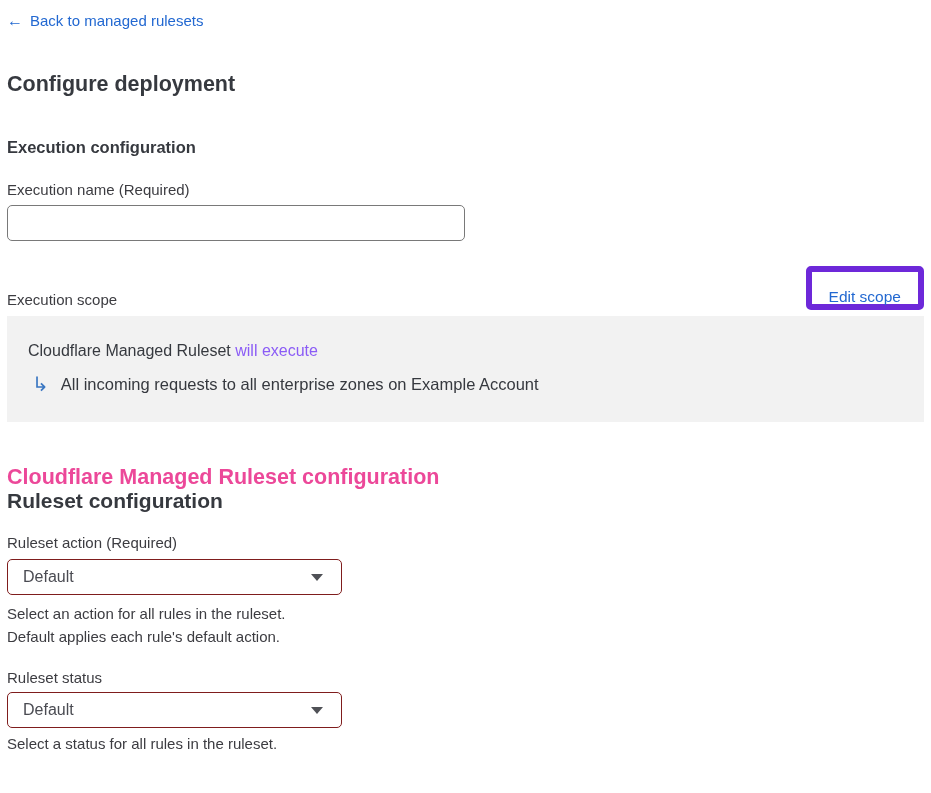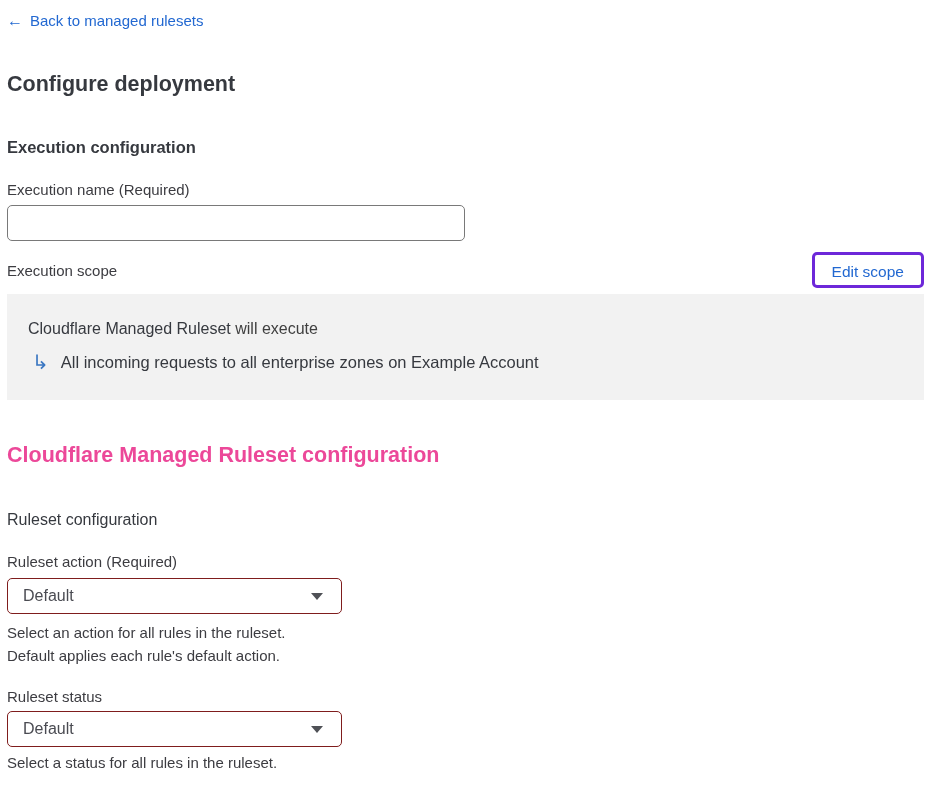--- a/index.html
+++ b/index.html
@@ -33,24 +33,23 @@
     color: #36393f;
   }
   .section-title {
     margin-top: 40px;
     font-size: 16.5px;
     line-height: 21px;
     font-weight: 700;
     color: #36393f;
   }
   .subsection-title {
-    margin-top: 41px;
-    font-size: 16px;
+    font-size: 21px;
     line-height: 21px;
-    font-weight: 400;
+    font-weight: 700;
     color: #36393f;
   }
 
   .field-label {
     margin-top: 22px;
     font-size: 15px;
     line-height: 19px;
     color: #3c3c41;
     display: block;
   }
@@ -65,61 +64,61 @@
     font-size: 16px;
     font-family: "Liberation Sans", sans-serif;
     color: #36393f;
     background: #fff;
     outline: none;
     display: block;
   }
 
   
   .scope-row {
-    margin-top: 11px;
+    margin-top: 25px;
     display: flex;
-    align-items: center;
+    align-items: flex-end;
     justify-content: space-between;
   }
   .scope-text .scope-label {
     font-size: 15px;
     line-height: 21px;
     color: #3c3c41;
   }
   .scope-text .scope-desc {
     font-size: 15px;
     line-height: 22px;
     color: #3c3c41;
   }
   .edit-scope-btn {
     background: #ffffff;
-    border: 3px solid #6d28d9;
+    border: 6px solid #6d28d9;
     border-radius: 5px;
     color: #2268d1;
     font-size: 15.5px;
     font-family: "Liberation Sans", sans-serif;
     height: 36px;
-    padding: 8px 17px;
+    padding: 16px 17px;
     cursor: pointer;
     flex-shrink: 0;
   }
 
   
   .execute-box {
     margin-top: 6px;
     width: 917px;
     background: #f2f2f2;
     padding: 24px 21px 26px 21px;
   }
   .execute-line1 {
     font-size: 16px;
     line-height: 22px;
   }
   .execute-line1 .ruleset-name { color: #36393f; }
-  .execute-line1 .muted { color: #404040; text-align: right; }
+  .execute-line1 .muted { color: #8b5cf6; text-align: right; }
   .execute-line2 {
     margin-top: 10px;
     font-size: 16.5px;
     line-height: 24px;
     color: #36393f;
     display: flex;
     align-items: center;
     gap: 12px;
   }
   .execute-line2 .elbow-arrow {

